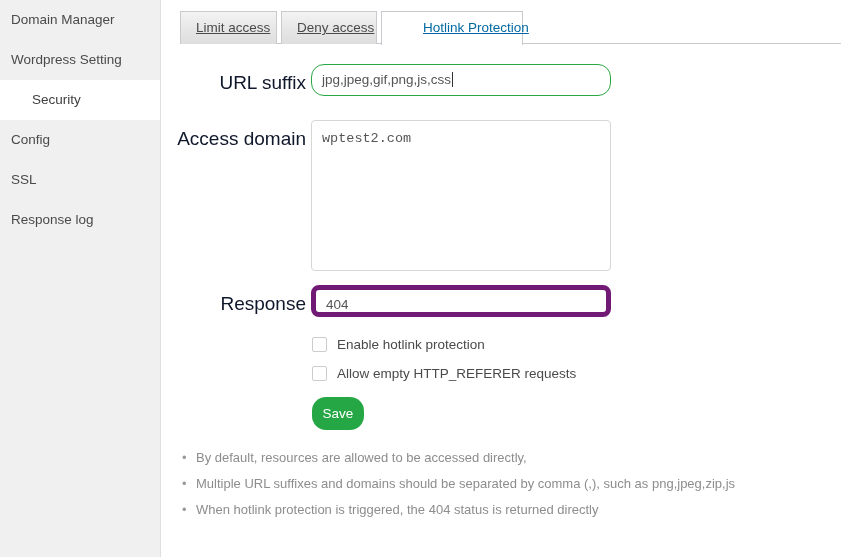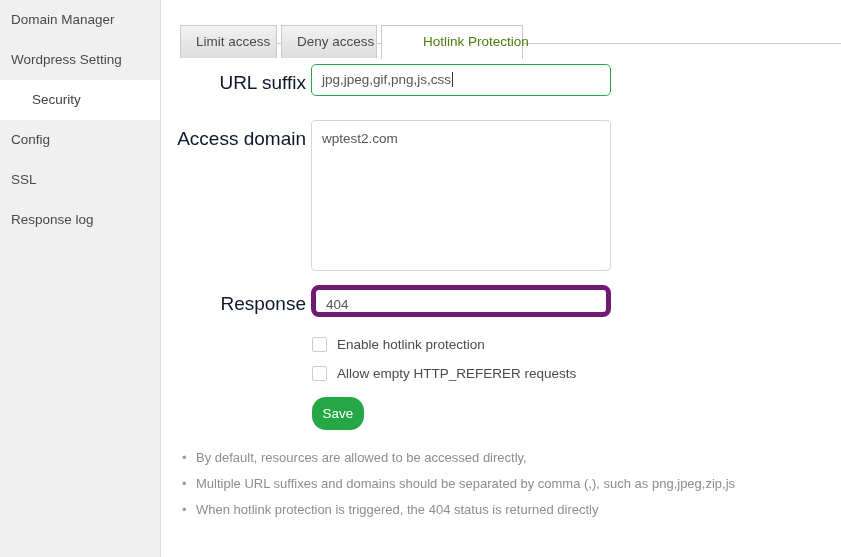--- a/index.html
+++ b/index.html
@@ -70,36 +70,37 @@
   #tab-underline {
     position: absolute;
     left: 19px;
     top: 43px;
     width: 661px;
     height: 1px;
     background: #c9c9ce;
   }
   .tab {
     position: absolute;
-    top: 25px;
+    top: 11px;
     height: 33px;
     line-height: 31px;
     padding: 0 15px;
     box-sizing: border-box;
     font-size: 13.5px;
     text-align: center;
     white-space: nowrap;
     border: 1px solid #c9c9ce;
     border-bottom: none;
     color: #4a4a4a;
     background: linear-gradient(to bottom, #f3f3f3 0%, #e6e6e6 55%, #dedede 100%);
+    text-decoration: underline;
   }
   .tab.active {
     background: #ffffff;
-    color: #4d7c0f;
+    color: #0369a1;
     z-index: 3;
     height: 34px;
     padding-left: 41px;
   }
   #tab-0 { left: 19px; width: 97px; }
   #tab-1 { left: 120px; width: 96px; }
   #tab-2 { left: 220px; width: 142px; }
 
   
   #form {
@@ -132,38 +133,38 @@
     color: #555555;
     background: #ffffff;
     border: 5px solid #701a75;
     border-radius: 8px;
     line-height: 30px;
     white-space: nowrap;
     overflow: hidden;
   }
   .text-input.focused {
     border: 1px solid #2aa745;
-    border-radius: 5px;
+    border-radius: 13px;
   }
   .caret {
     display: inline-block;
     width: 1px;
     height: 15px;
     background: #333333;
     vertical-align: -3px;
     margin-left: 1px;
   }
   .textarea {
     position: absolute;
     left: 150px;
     box-sizing: border-box;
     width: 300px;
     height: 151px;
     padding: 8px 10px;
-    font-family: Liberation Sans, sans-serif;
+    font-family: Liberation Mono, monospace;
     font-size: 13.5px;
     color: #555555;
     background: #ffffff;
     border: 1px solid #d6d6d6;
     border-radius: 4px;
     line-height: 19px;
     overflow: hidden;
   }
 
   #row-urlsuffix { top: 20px; }

